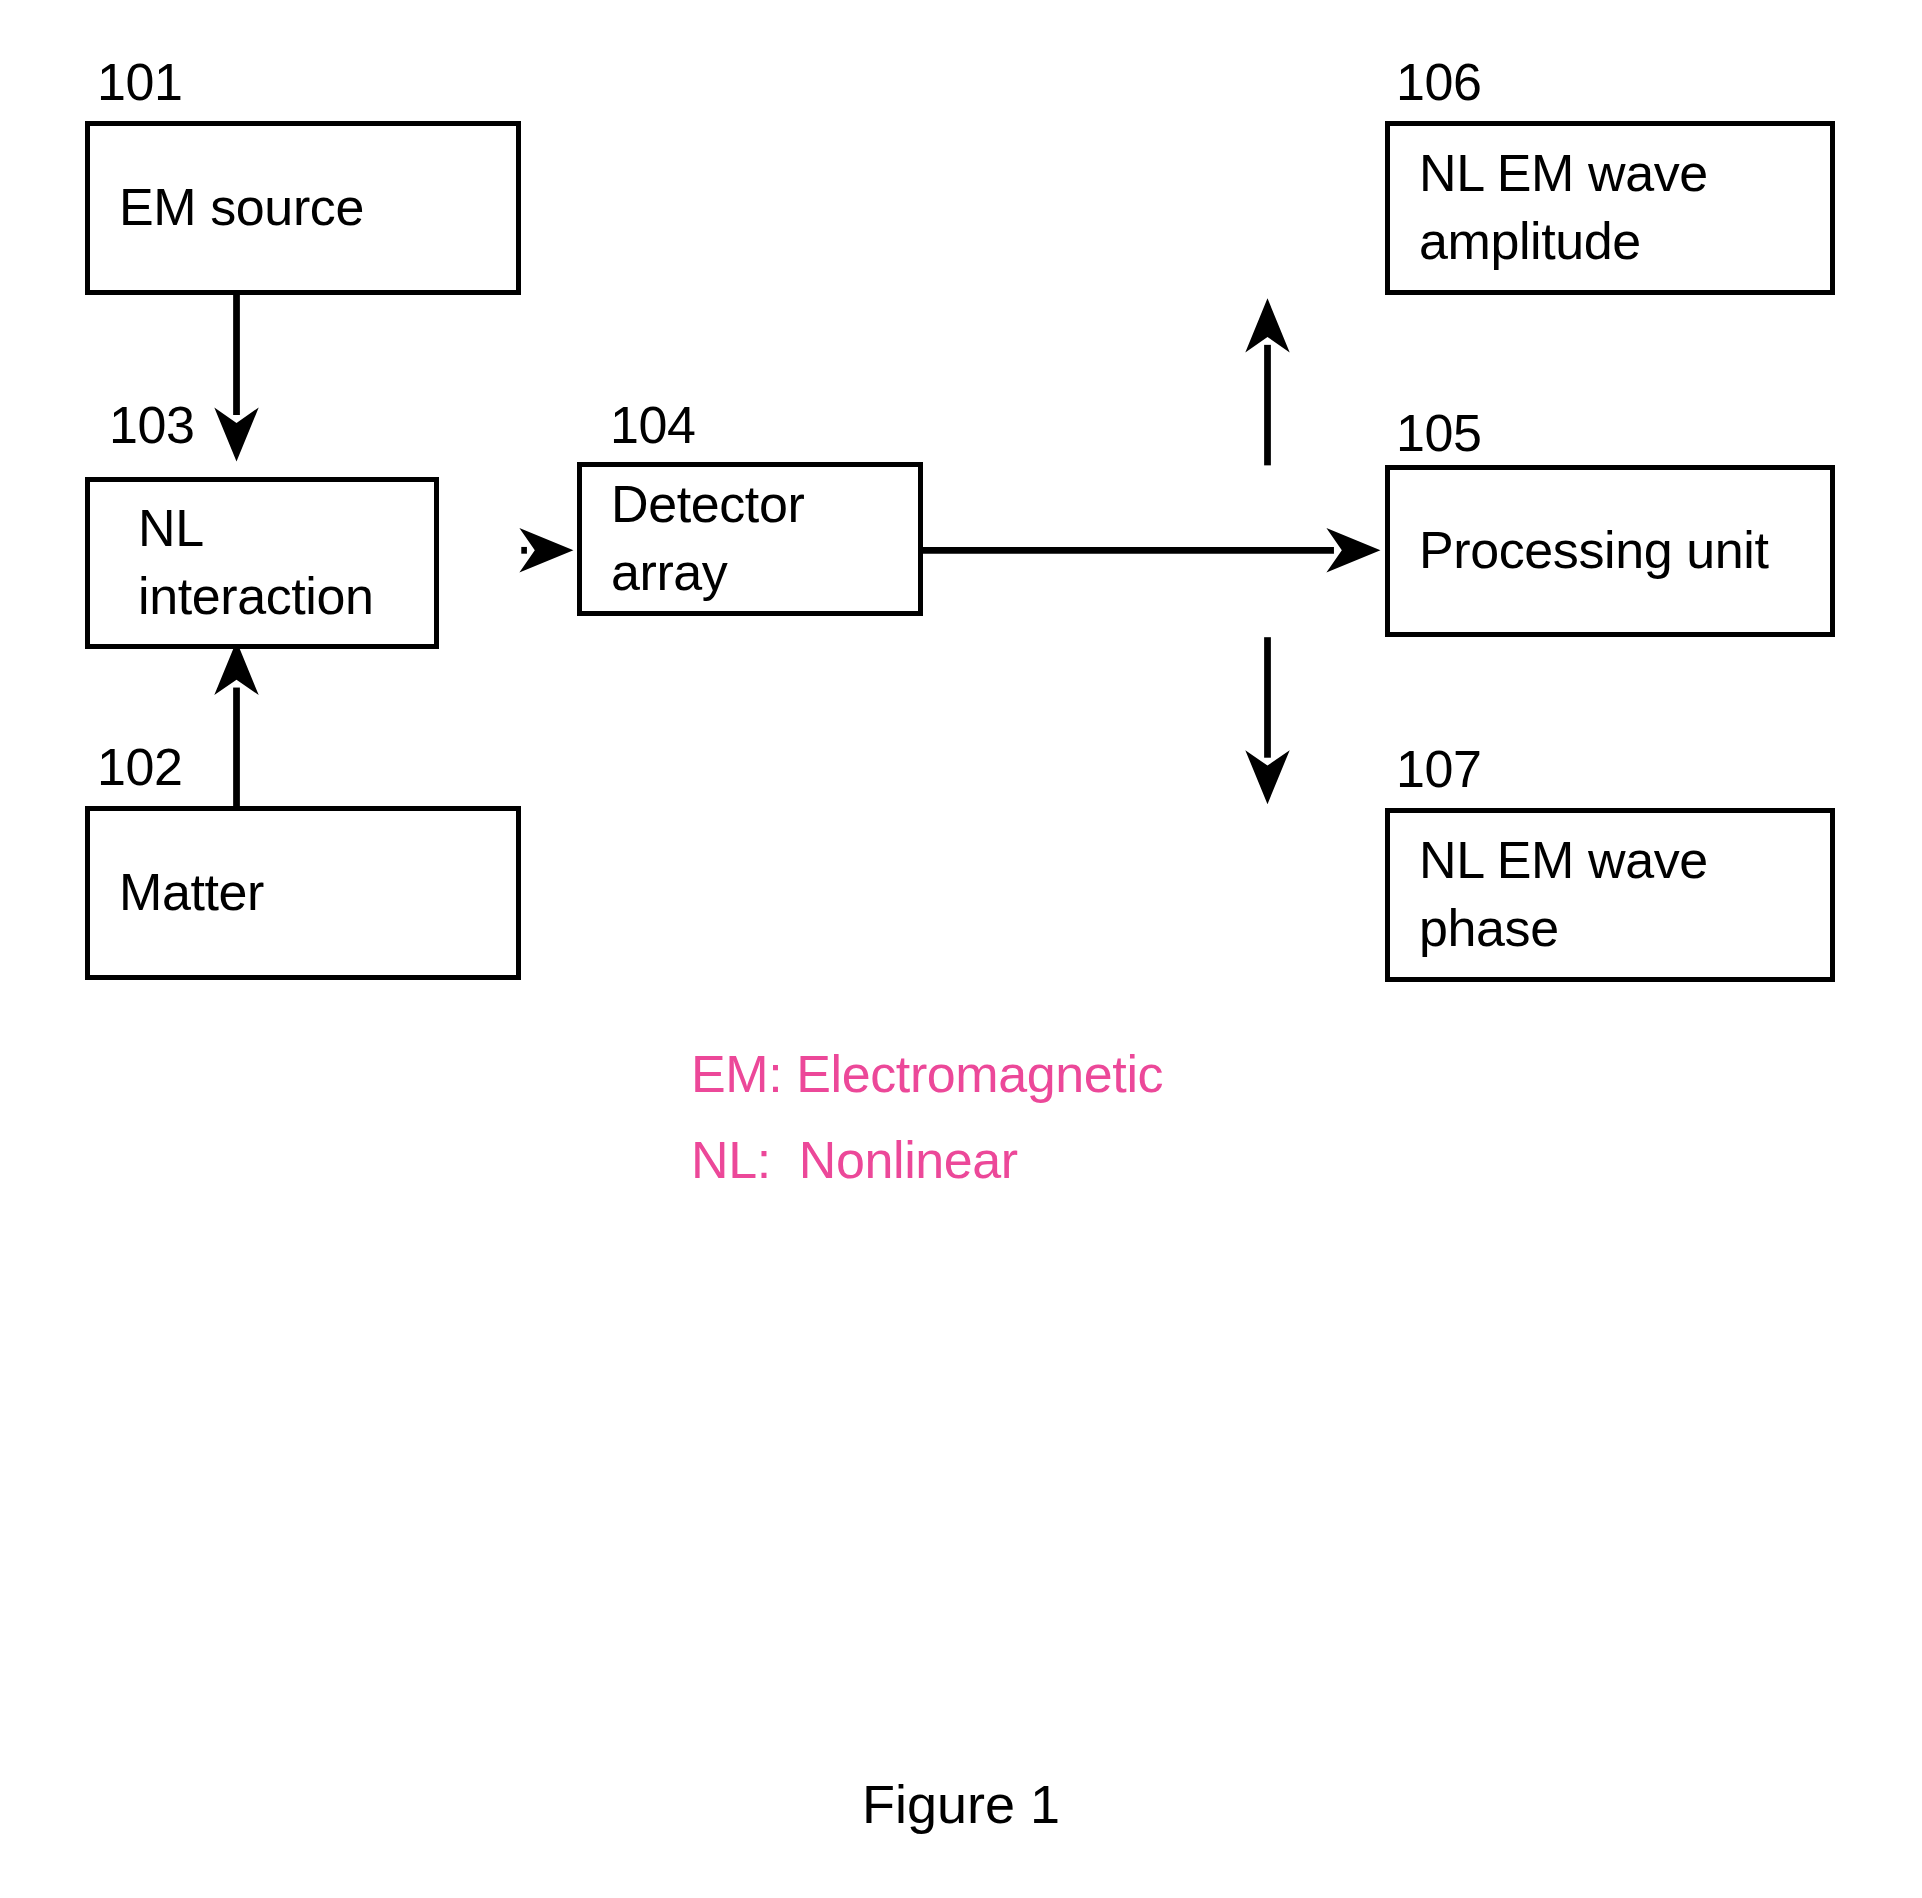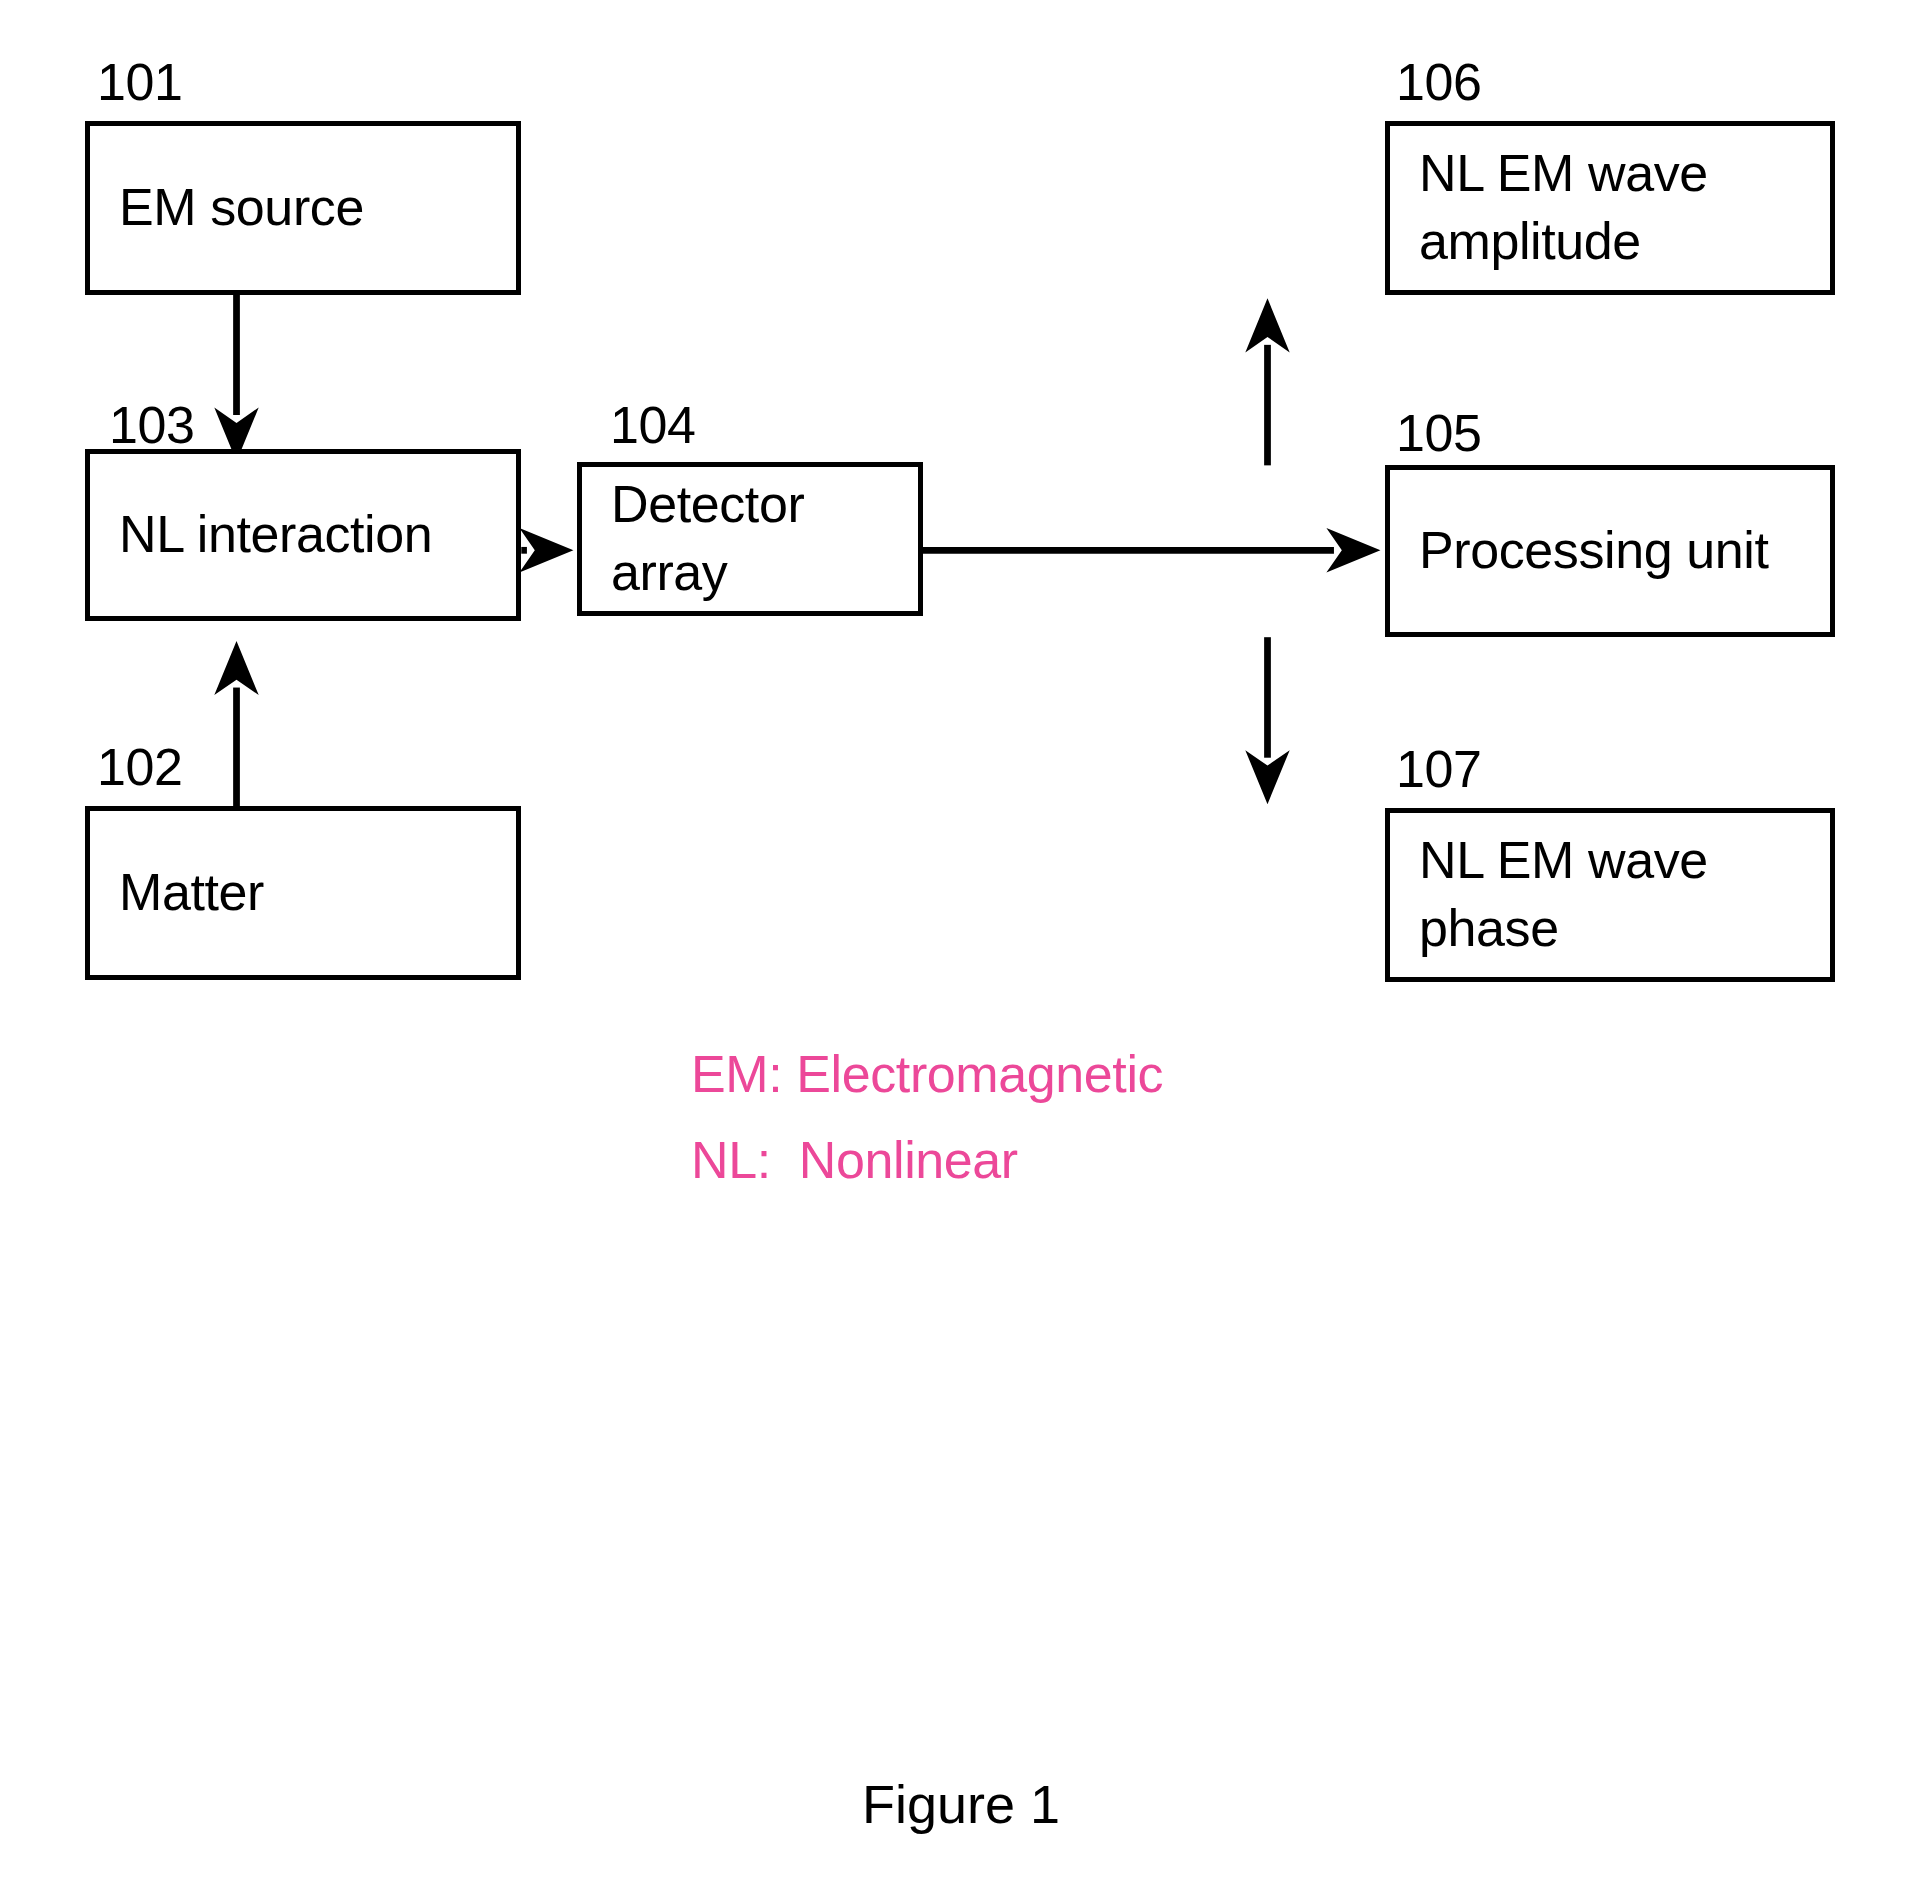--- a/index.html
+++ b/index.html
@@ -100,21 +100,21 @@
           <line x1="1313" y1="660" x2="1313" y2="784.84" stroke="#000000" stroke-width="7" fill="none"></line>
           <polygon points="1313,833 1290,777 1313,793 1336,777" fill="#000000" stroke="none"></polygon>
         </g>
       </g>
   </svg>
 
   <div id="box-layer">
       <div class="box" style="left: 85px; top: 121px; width: 436px; height: 174px;">
         <span class="box-label">EM source</span>
       </div>
-      <div class="box" style="left: 85px; top: 449px; width: 436px; height: 172px;">
+      <div class="box" style="left: 85px; top: 477px; width: 354px; height: 172px; padding-left: 19px;">
         <span class="box-label">NL interaction</span>
       </div>
       <div class="box" style="left: 85px; top: 806px; width: 436px; height: 174px;">
         <span class="box-label">Matter</span>
       </div>
       <div class="box" style="left: 577px; top: 462px; width: 346px; height: 154px;">
         <span class="box-label">Detector array</span>
       </div>
       <div class="box" style="left: 1385px; top: 465px; width: 450px; height: 172px;">
         <span class="box-label">Processing unit</span>

